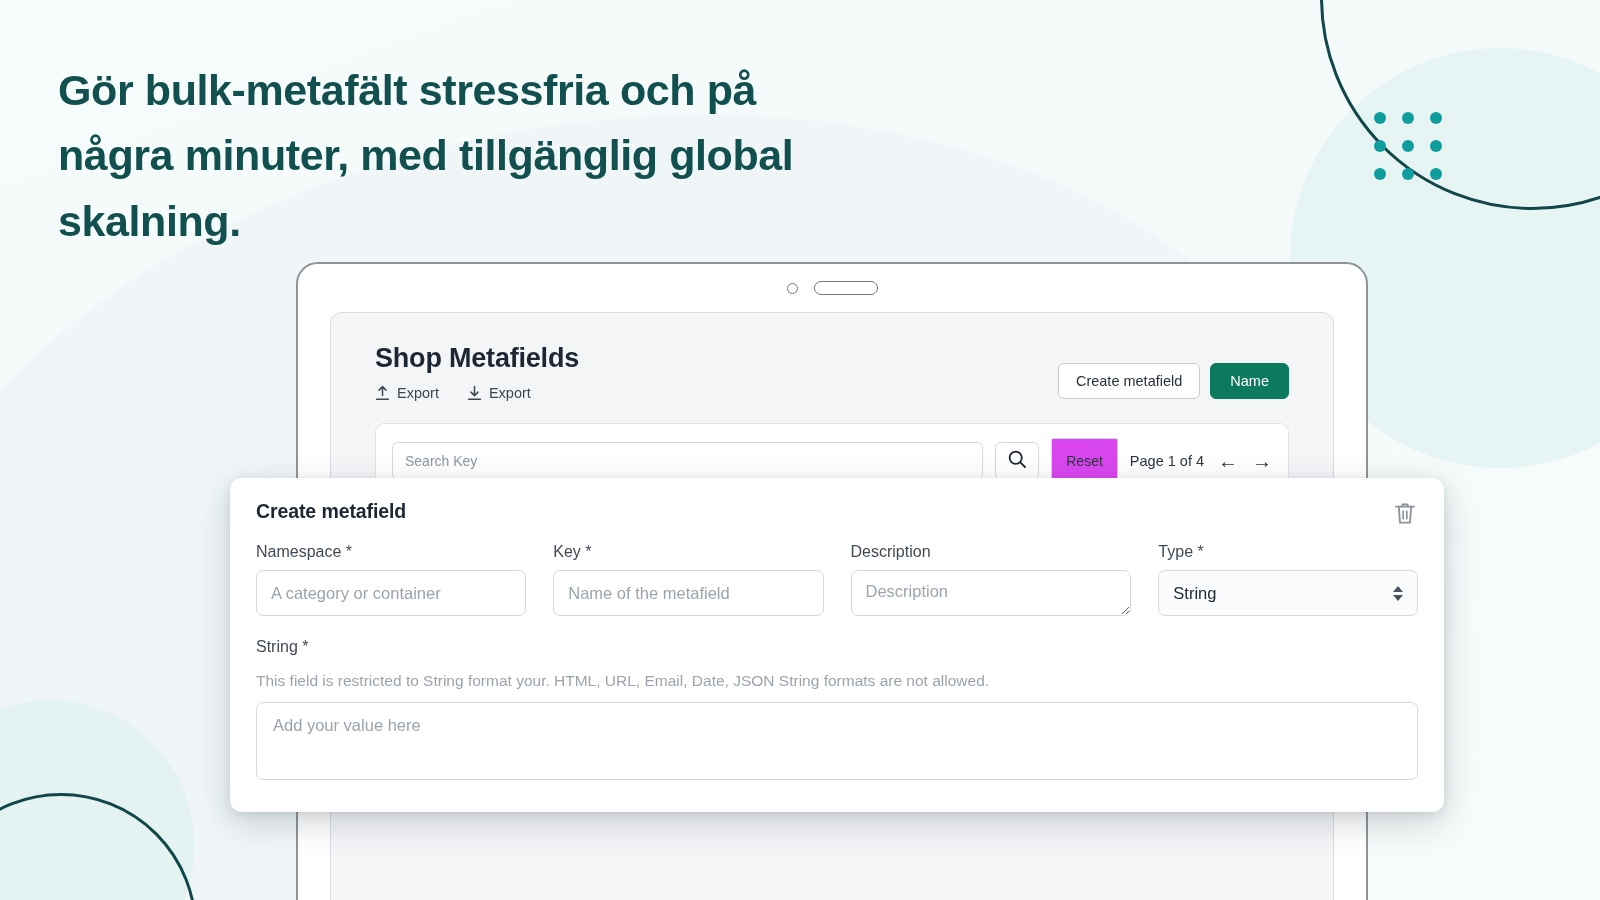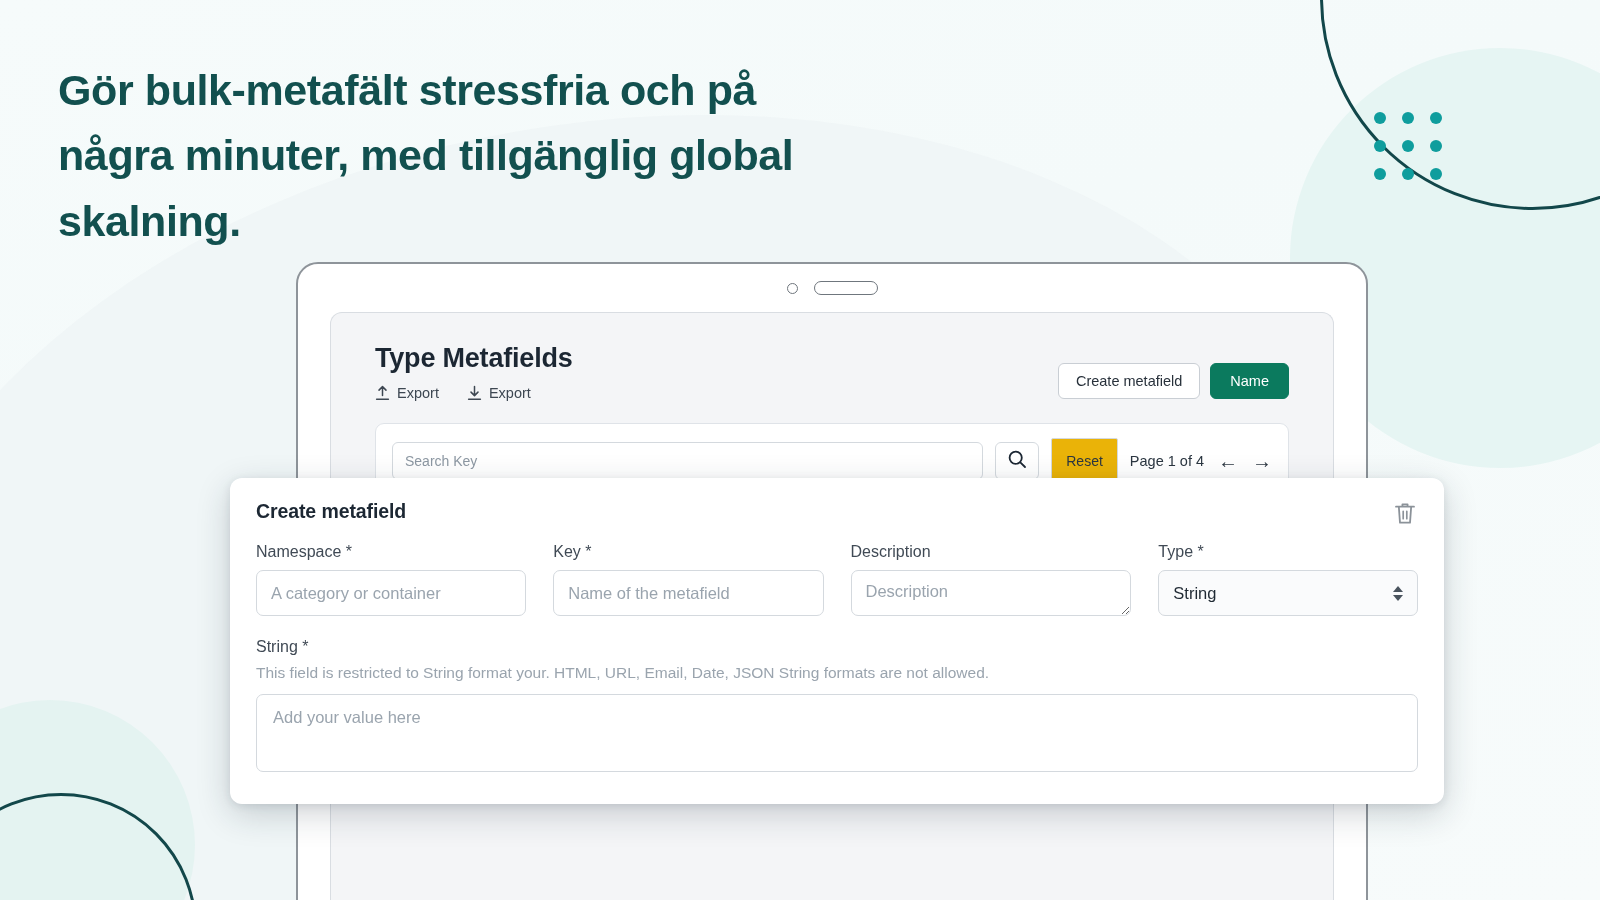--- a/index.html
+++ b/index.html
@@ -241,21 +241,21 @@
     display: flex;
     align-items: center;
     justify-content: center;
     cursor: pointer;
     box-sizing: border-box;
   }
   .reset-btn {
     height: 46px;
     border: 1px solid #d4d9de;
     border-radius: 2px;
-    background: #eab308;
+    background: #d946ef;
     font-size: 14px;
     color: #2b3641;
     padding: 0 14px;
     cursor: pointer;
     font-family: "Liberation Sans", sans-serif;
   }
   .pager {
     display: flex;
     align-items: center;
     gap: 14px;
@@ -419,21 +419,21 @@
     border-left: 5px solid transparent;
     border-right: 5px solid transparent;
   }
   .stepper .up { border-bottom: 6px solid #4a545e; }
   .stepper .down { border-top: 6px solid #4a545e; }
 
   .modal-section { margin-top: 18px; }
   .section-label {
     font-size: 16px;
     color: #404a55;
-    margin-bottom: 8px;
+    margin-bottom: 16px;
   }
   .section-hint {
     font-size: 15.5px;
     color: #9aa4ae;
     margin-bottom: 12px;
   }
   .value-area {
     width: 100%;
     height: 78px;
     border: 1px solid #d4d9de;
@@ -478,21 +478,21 @@
   <div class="tablet-top">
     <div class="cam-dot"></div>
     <div class="speaker-pill"></div>
   </div>
 
   <div class="tablet-screen">
     <div class="app">
 
       <div class="app-header-row">
         <div>
-          <div class="app-title">Type Metafields</div>
+          <div class="app-title">Shop Metafields</div>
           <div class="io-actions">
             <div class="io-action">
               <span>
                 <svg width="15" height="16" viewBox="0 0 15 16" fill="none">
                   <path d="M7.5 1.6V10.6M7.5 1.6L4 5.1M7.5 1.6L11 5.1M1.6 14.3H13.4" stroke="#3d4752" stroke-width="1.5" stroke-linecap="round" stroke-linejoin="round"></path>
                 </svg>
               </span>
               <span>Export</span>
             </div>
             <div class="io-action">

